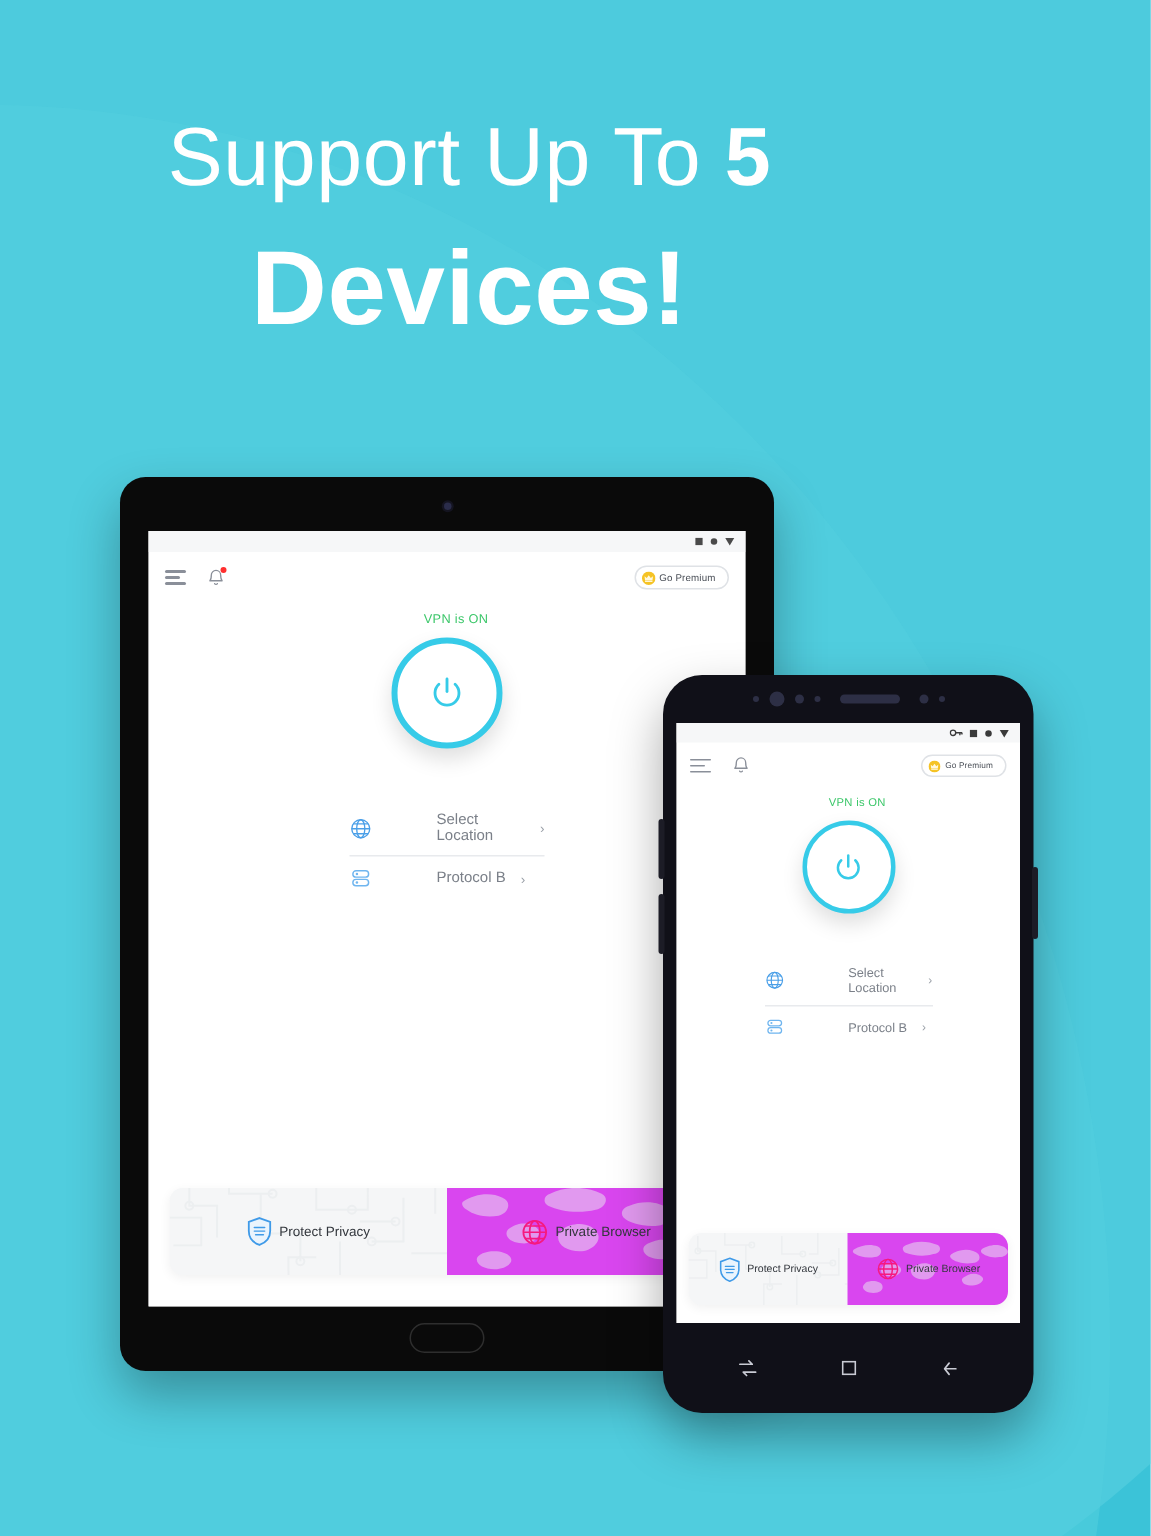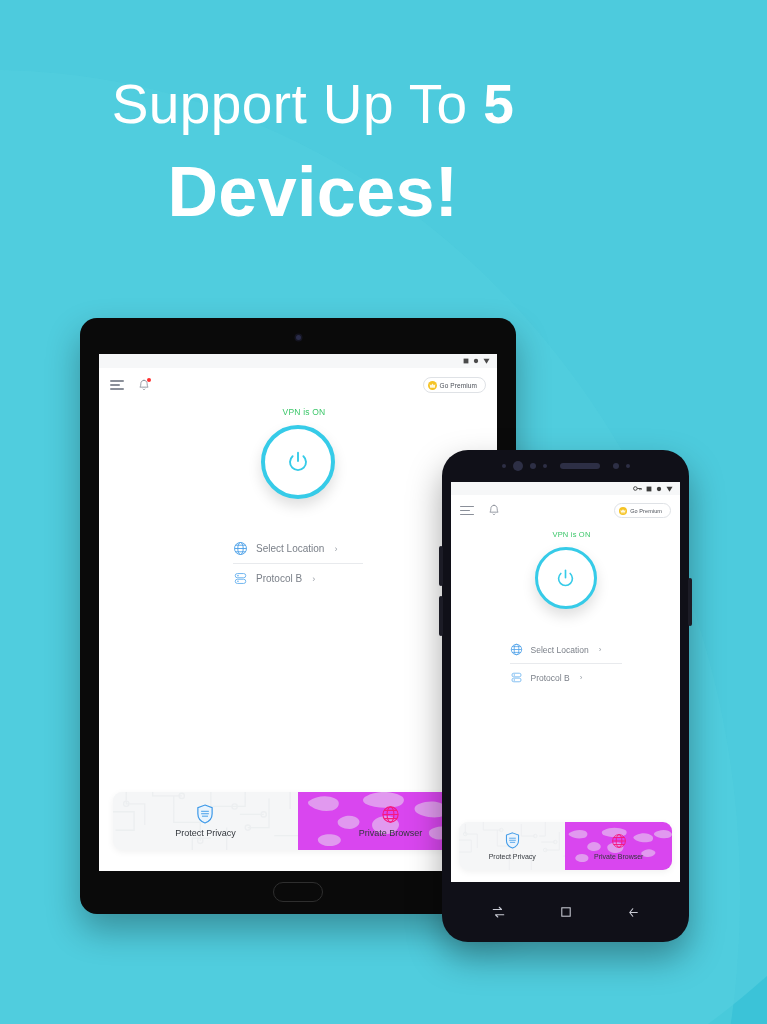--- a/index.html
+++ b/index.html
@@ -191,39 +191,39 @@
     box-shadow: 0 7px 14px rgba(0,0,0,.13);
     cursor: pointer;
   }
 
   .opt-list { margin: 38px auto 0 auto; width: 130px; }
   .opt-row {
     display: flex; align-items: center; gap: 8px;
     padding: 4px 0;
     cursor: pointer;
   }
-  .opt-label { font-size: 10px; color: #7b8089; }
+  .opt-label { font-size: 10px; color: #7b8089; margin-left: 35px; }
   .opt-chev  { font-size: 9px;  color: #9aa0a8; margin-left: 2px; }
   .opt-div   { height: 1px; background: #e8eaed; margin: 3px 0 3px 0; width: 100%; }
 
   
   .bottom-card {
     position: absolute;
     left: 3.5%; bottom: 4%;
     width: 93%;
     height: 58px;
     border-radius: 9px;
     background: #f7f8f9;
     display: flex;
     overflow: hidden;
     box-shadow: 0 2px 7px rgba(0,0,0,.06);
   }
   .bc-half {
     flex: 1;
-    display: flex; flex-direction: column;
+    display: flex; flex-direction: row;
     align-items: center; justify-content: center;
     gap: 4px;
     position: relative;
     cursor: pointer;
   }
   .bc-half.left  { background-color: #f5f6f7; }
   .bc-half.right { background-color: #d946ef; }
   .bc-label { font-size: 9px; color: #33373d; }
   .bc-bgart { position: absolute; inset: 0; opacity: .5; }
 

